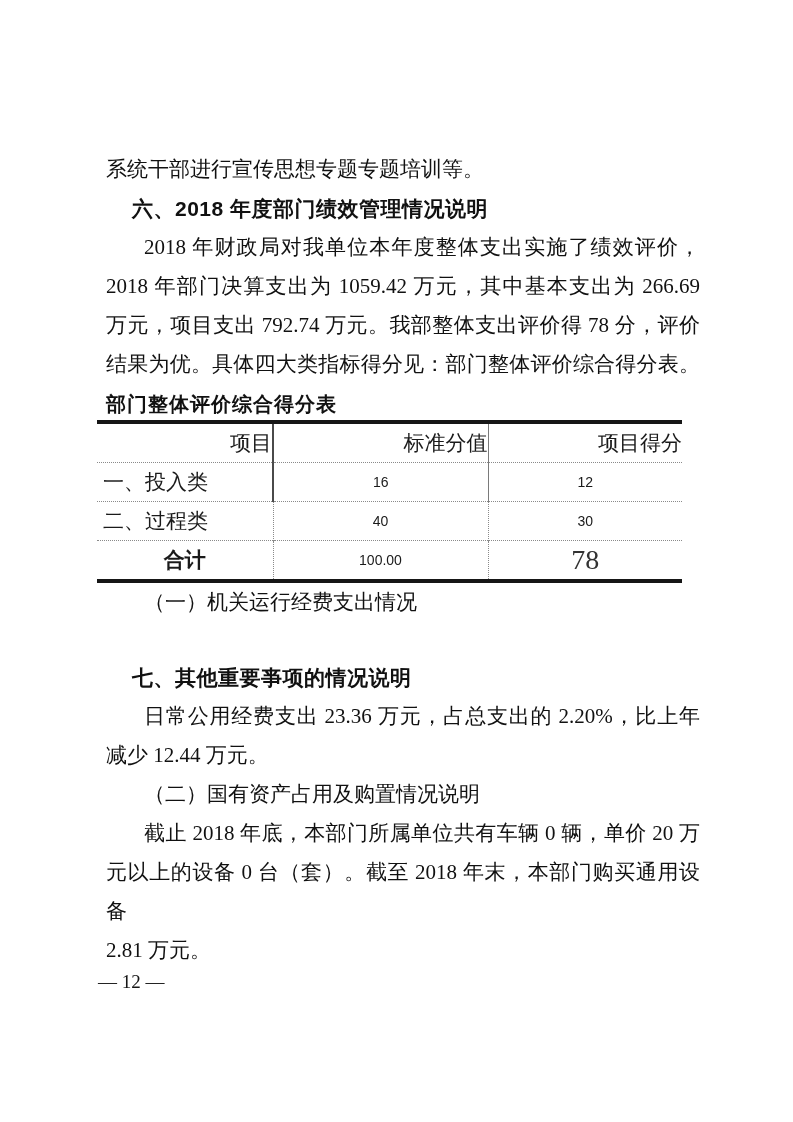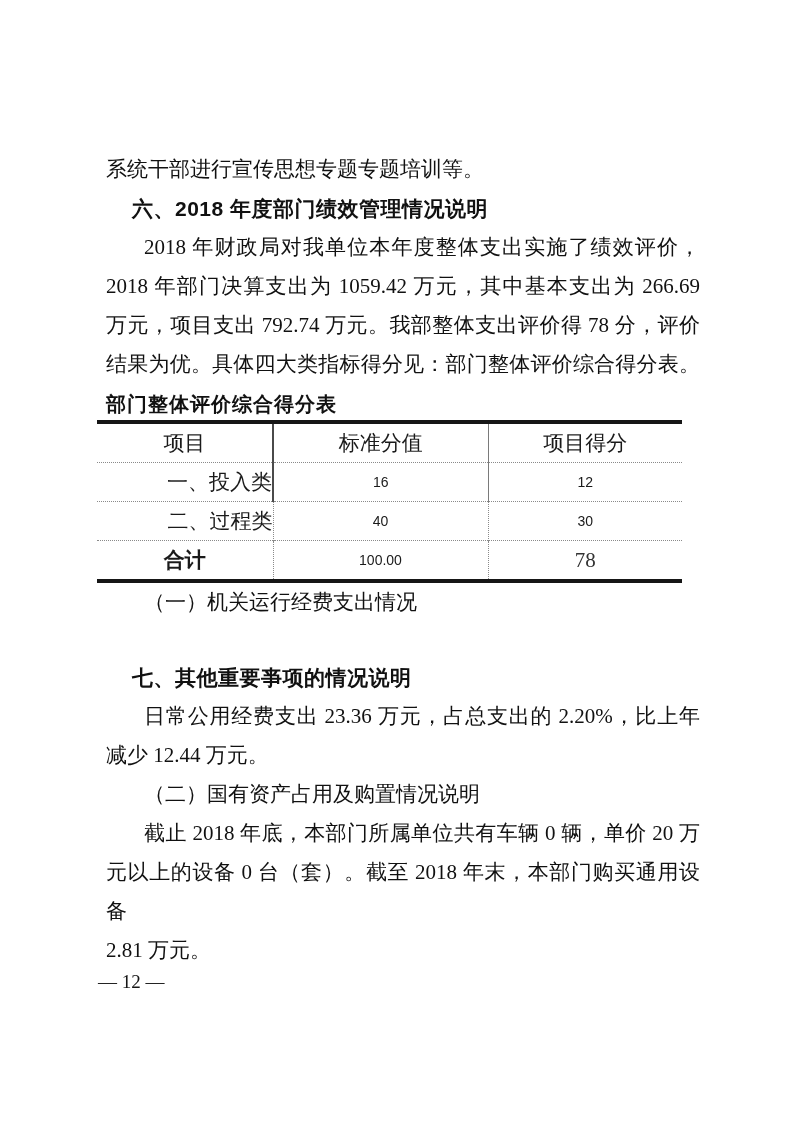--- a/index.html
+++ b/index.html
@@ -56,39 +56,39 @@
     font-size: 21px;
     color: #1a1a1a;
   }
   .score-table th, .score-table td {
     height: 38px;
     padding: 0;
     font-weight: 400;
     text-align: center;
     vertical-align: middle;
   }
-  .score-table thead th { border-bottom: 1px dotted #8a8a8a; }
+  .score-table thead th { border-bottom: 1px dotted #8a8a8a; text-align: right; }
   .score-table tbody tr + tr td { border-top: 1px dotted #8a8a8a; }
   .score-table th:nth-child(2), .score-table td:nth-child(2) { border-left: 2px solid #4a4a4a; }
   .score-table th:nth-child(3), .score-table td:nth-child(3) { border-left: 1px solid #7a7a7a; }
   .score-table tbody tr:nth-child(n+2) td:nth-child(2),
   .score-table tbody tr:nth-child(n+2) td:nth-child(3) { border-left: 1px dotted #8a8a8a; }
   .score-table tbody td.item {
-    text-align: right;
+    text-align: left;
     padding-left: 6px;
   }
   .score-table tbody td.num { font-size: 14px; }
   .score-table tbody tr:last-child td.item {
     text-align: center;
     padding-left: 0;
     font-weight: 700;
   }
   .score-table tbody tr:last-child td:nth-child(3) {
     font-family: "Liberation Serif", "DejaVu Serif", serif;
-    font-size: 21px;
+    font-size: 28px;
     color: #333;
   }
   .sec7 { margin-top: 36px; }
   .page-num {
     font-size: 19px;
     line-height: 24px;
     margin-top: 0;
     margin-left: -8px;
     white-space: nowrap;
     color: #151515;

